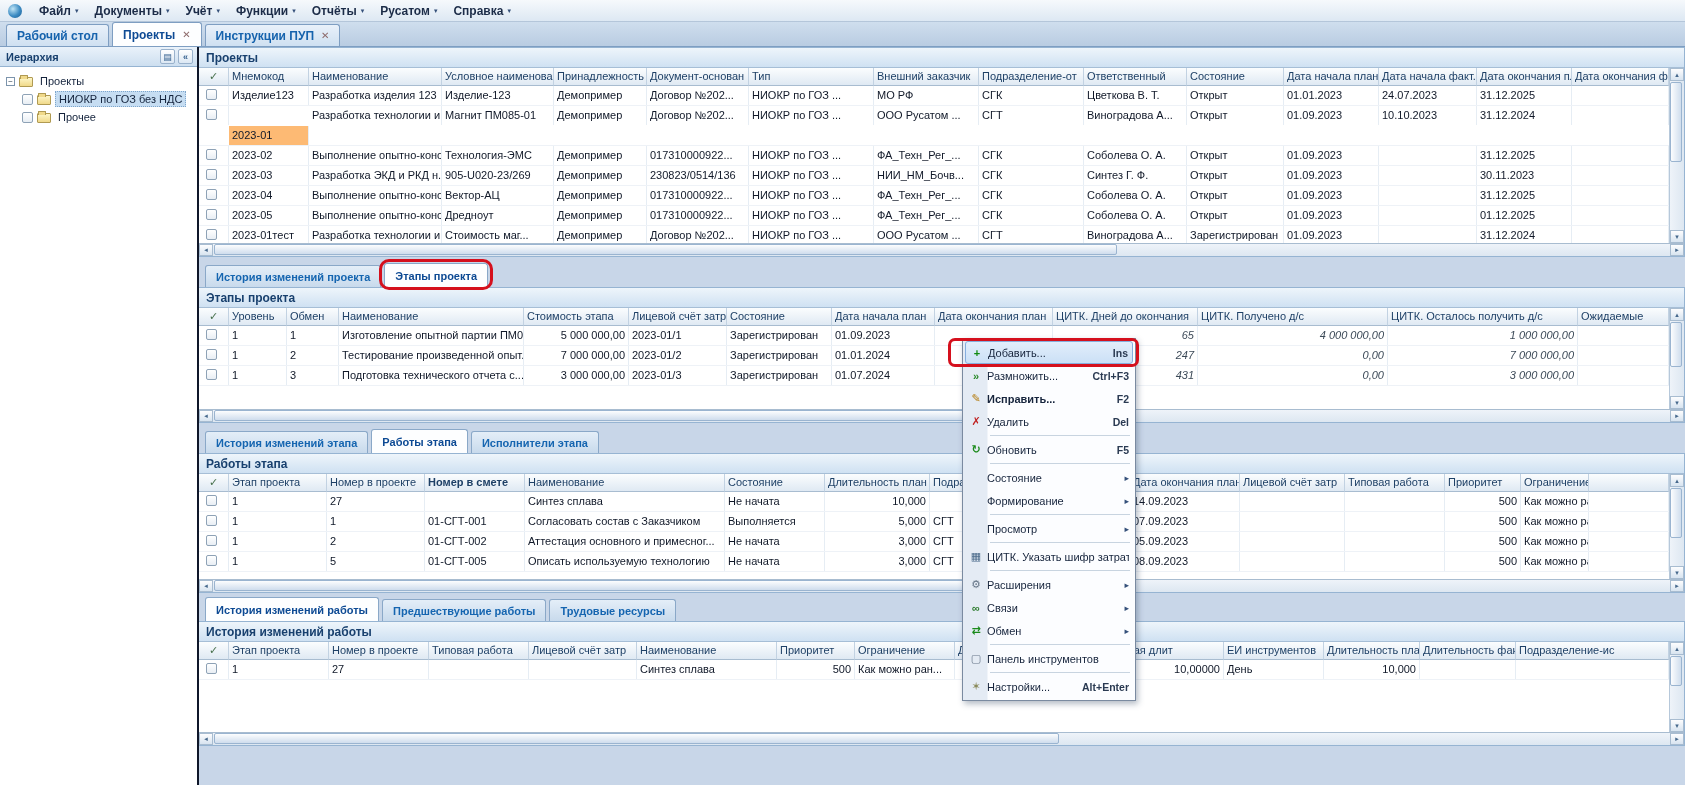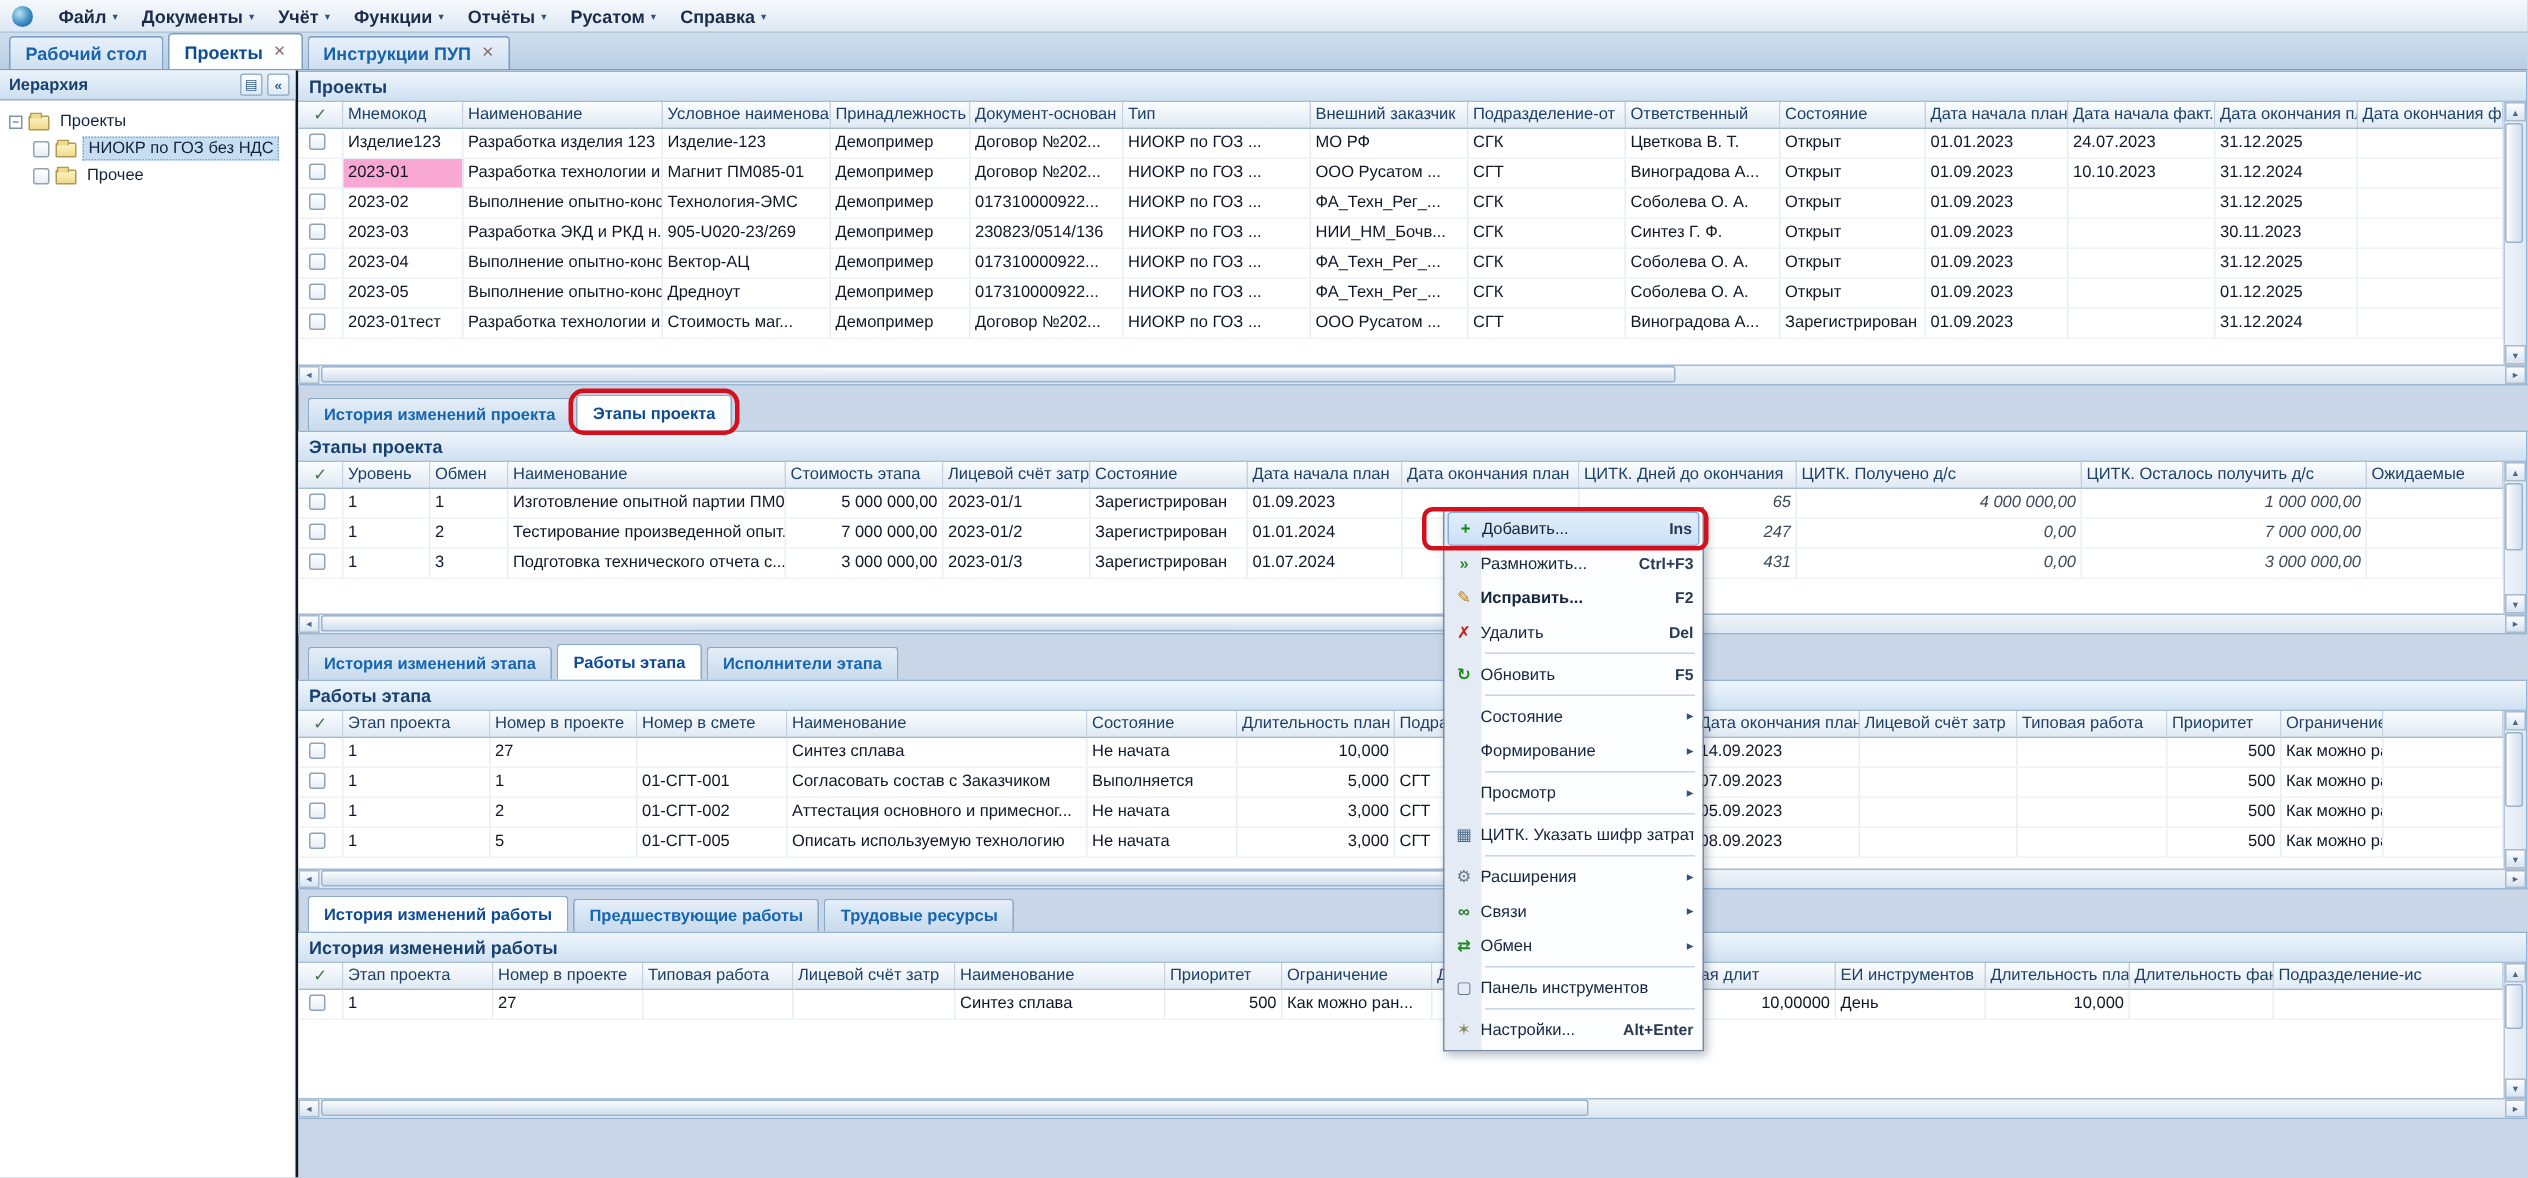--- a/index.html
+++ b/index.html
@@ -46,21 +46,21 @@
 
   
   .thdr { display:flex; flex:0 0 18px; }
   .hcell { height:18px; padding:2px 3px 0 3px; font-size:11px; color:#1e4066; background:linear-gradient(#fbfdfe,#dfe9f3); border-right:1px solid #c2d2e2; border-bottom:1px solid #a8bcd0; white-space:nowrap; overflow:hidden; flex-shrink:0; }
   .hcell.c0 { text-align:center; color:#47704c; font-weight:bold; }
   .hcell .sort { color:#1a62b8; font-size:8px; margin-left:3px; }
   .trow { display:flex; flex:0 0 20px; border-bottom:1px solid #eef2f7;justify-content:space-between; }
   .tcell { height:19px; padding:3px 3px 0 3px; font-size:11px; color:#101828; border-right:1px solid #e6edf4; white-space:nowrap; overflow:hidden; flex-shrink:0; }
   .tcell.ar { text-align:right; }
   .tcell.ital { font-style:italic; color:#3c4a58; }
-  .tcell.selcell { background:#f9a8d4; }
+  .tcell.selcell { background:#fdba74;margin-top:20px; }
   .cb { display:inline-block; width:11px; height:11px; border:1px solid #8ea2b6; background:linear-gradient(#fff,#e8eef4); border-radius:2px; margin-left:4px; }
 
   
   .hscroll { flex:0 0 13px; display:flex; background:linear-gradient(#eef3f9,#dde7f1); border-top:1px solid #a8bcd0; }
   .harrow { width:14px; height:12px; border:1px solid #a8bcd0; background:linear-gradient(#fdfdfe,#d8e4f0); font-size:7px; color:#46688c; display:flex; align-items:center; justify-content:center; }
   .htrack { flex:1; position:relative; }
   .hthumb { position:absolute; top:0; left:1px; height:11px; background:linear-gradient(#fcfdfe,#cfdded); border:1px solid #9ab4d0; border-radius:2px; }
   .vscroll { width:14px; display:flex; flex-direction:column; background:linear-gradient(to right,#eef3f9,#dde7f1); }
   .varrow { height:13px; border:1px solid #a8bcd0; background:linear-gradient(#fdfdfe,#d8e4f0); font-size:7px; color:#46688c; display:flex; align-items:center; justify-content:center; }
   .vtrack { flex:1; position:relative; }
@@ -441,21 +441,21 @@
         </div>
 
       <div class="section" style="flex:0 0 140px">
         <div class="sec-title">Работы этапа</div>
         <div class="tz">
           <div class="tv">
               <div class="thdr">
                 <div class="hcell c0" style="width: 30px;">✓</div>
                 <div class="hcell" style="width: 98px;">Этап проекта</div>
                 <div class="hcell" style="width: 98px;">Номер в проекте</div>
-                <div class="hcell" style="width: 100px;">Номер в смете</div>
+                <div class="hcell" style="width: 100px; font-weight: bold;">Номер в смете</div>
                 <div class="hcell" style="width: 200px;">Наименование</div>
                 <div class="hcell" style="width: 100px;">Состояние</div>
                 <div class="hcell" style="width: 105px;">Длительность план<span class="sort">▼</span></div>
                 <div class="hcell" style="width: 100px;">Подразделение</div>
                 <div class="hcell" style="width: 100px;">Дата начала план</div>
                 <div class="hcell" style="width: 110px;">Дата окончания план</div>
                 <div class="hcell" style="width: 105px;">Лицевой счёт затр</div>
                 <div class="hcell" style="width: 100px;">Типовая работа</div>
                 <div class="hcell" style="width: 76px;">Приоритет</div>
                 <div class="hcell" style="width: 68px;">Ограничение</div>

